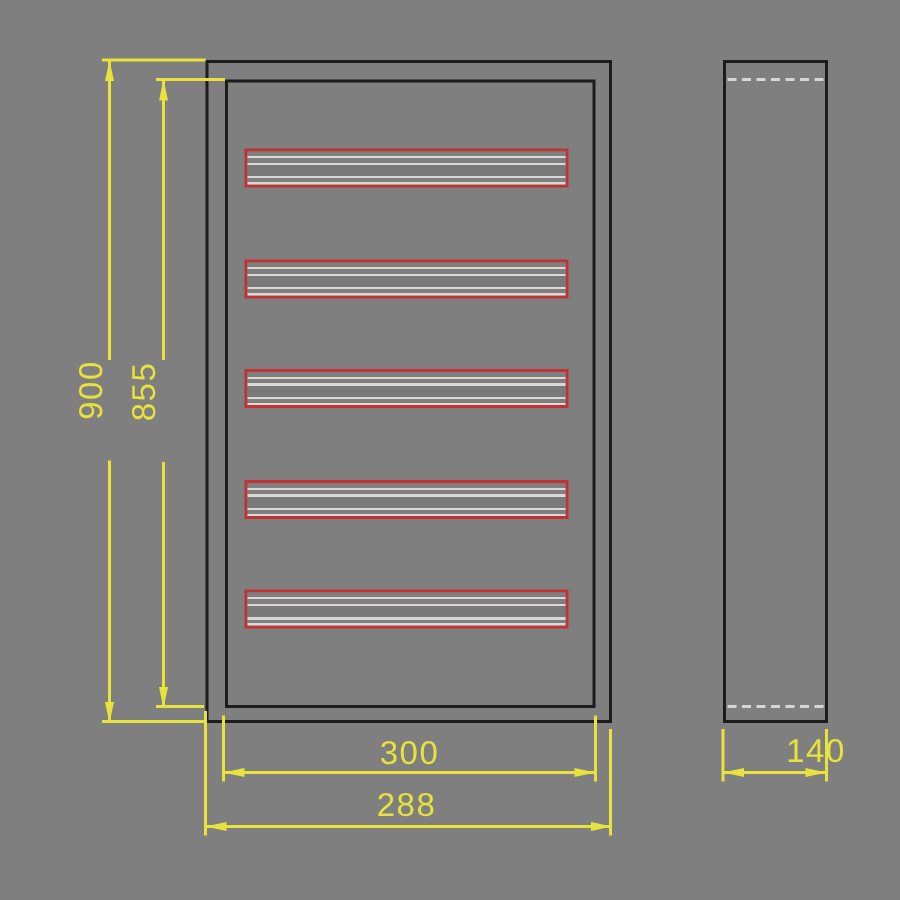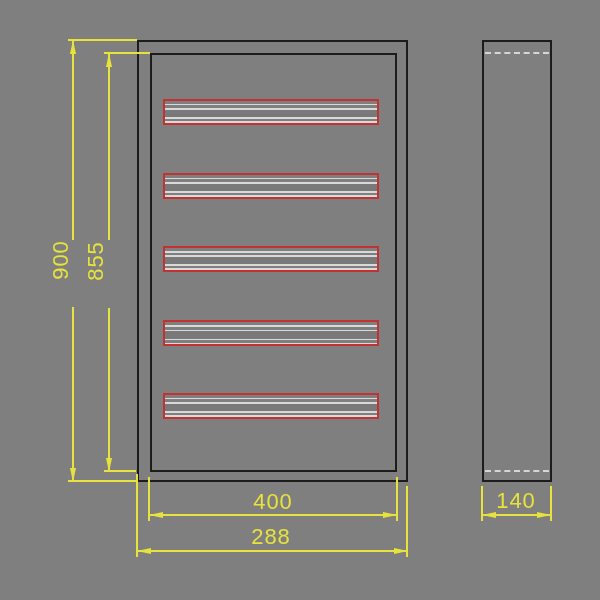--- a/index.html
+++ b/index.html
@@ -76,29 +76,29 @@
   <div class="arr arr-down" style="left:106px;top:458px;"></div>
   <div class="dl" style="left:104px;top:52px;width:46px;height:2px;"></div>
   <div class="dl" style="left:104px;top:470px;width:32px;height:2px;"></div>
   <div class="dim-label rot" style="left:66px;top:250px;">855</div>
 
   <div class="dl" style="left:149px;top:514px;width:248px;height:2px;"></div>
   <div class="arr arr-left" style="left:149px;top:512px;"></div>
   <div class="arr arr-right" style="left:383px;top:512px;"></div>
   <div class="dl" style="left:148px;top:477px;width:2px;height:44px;"></div>
   <div class="dl" style="left:396px;top:477px;width:2px;height:44px;"></div>
-  <div class="dim-label" style="left:243px;top:491px;">400</div>
+  <div class="dim-label" style="left:243px;top:491px;">300</div>
 
   <div class="dl" style="left:137px;top:550px;width:271px;height:2px;"></div>
   <div class="arr arr-left" style="left:137px;top:548px;"></div>
   <div class="arr arr-right" style="left:394px;top:548px;"></div>
   <div class="dl" style="left:136px;top:474px;width:2px;height:83px;"></div>
   <div class="dl" style="left:406px;top:486px;width:2px;height:71px;"></div>
   <div class="dim-label" style="left:241px;top:526px;">288</div>
 
   <div class="dl" style="left:482px;top:514px;width:69px;height:2px;"></div>
   <div class="arr arr-left" style="left:482px;top:512px;"></div>
   <div class="arr arr-right" style="left:537px;top:512px;"></div>
   <div class="dl" style="left:481px;top:486px;width:2px;height:35px;"></div>
   <div class="dl" style="left:550px;top:486px;width:2px;height:35px;"></div>
-  <div class="dim-label" style="left:486px;top:490px;">140</div>
+  <div class="dim-label" style="left:514px;top:490px;">140</div>
 
 </div>
 
 </body></html>

